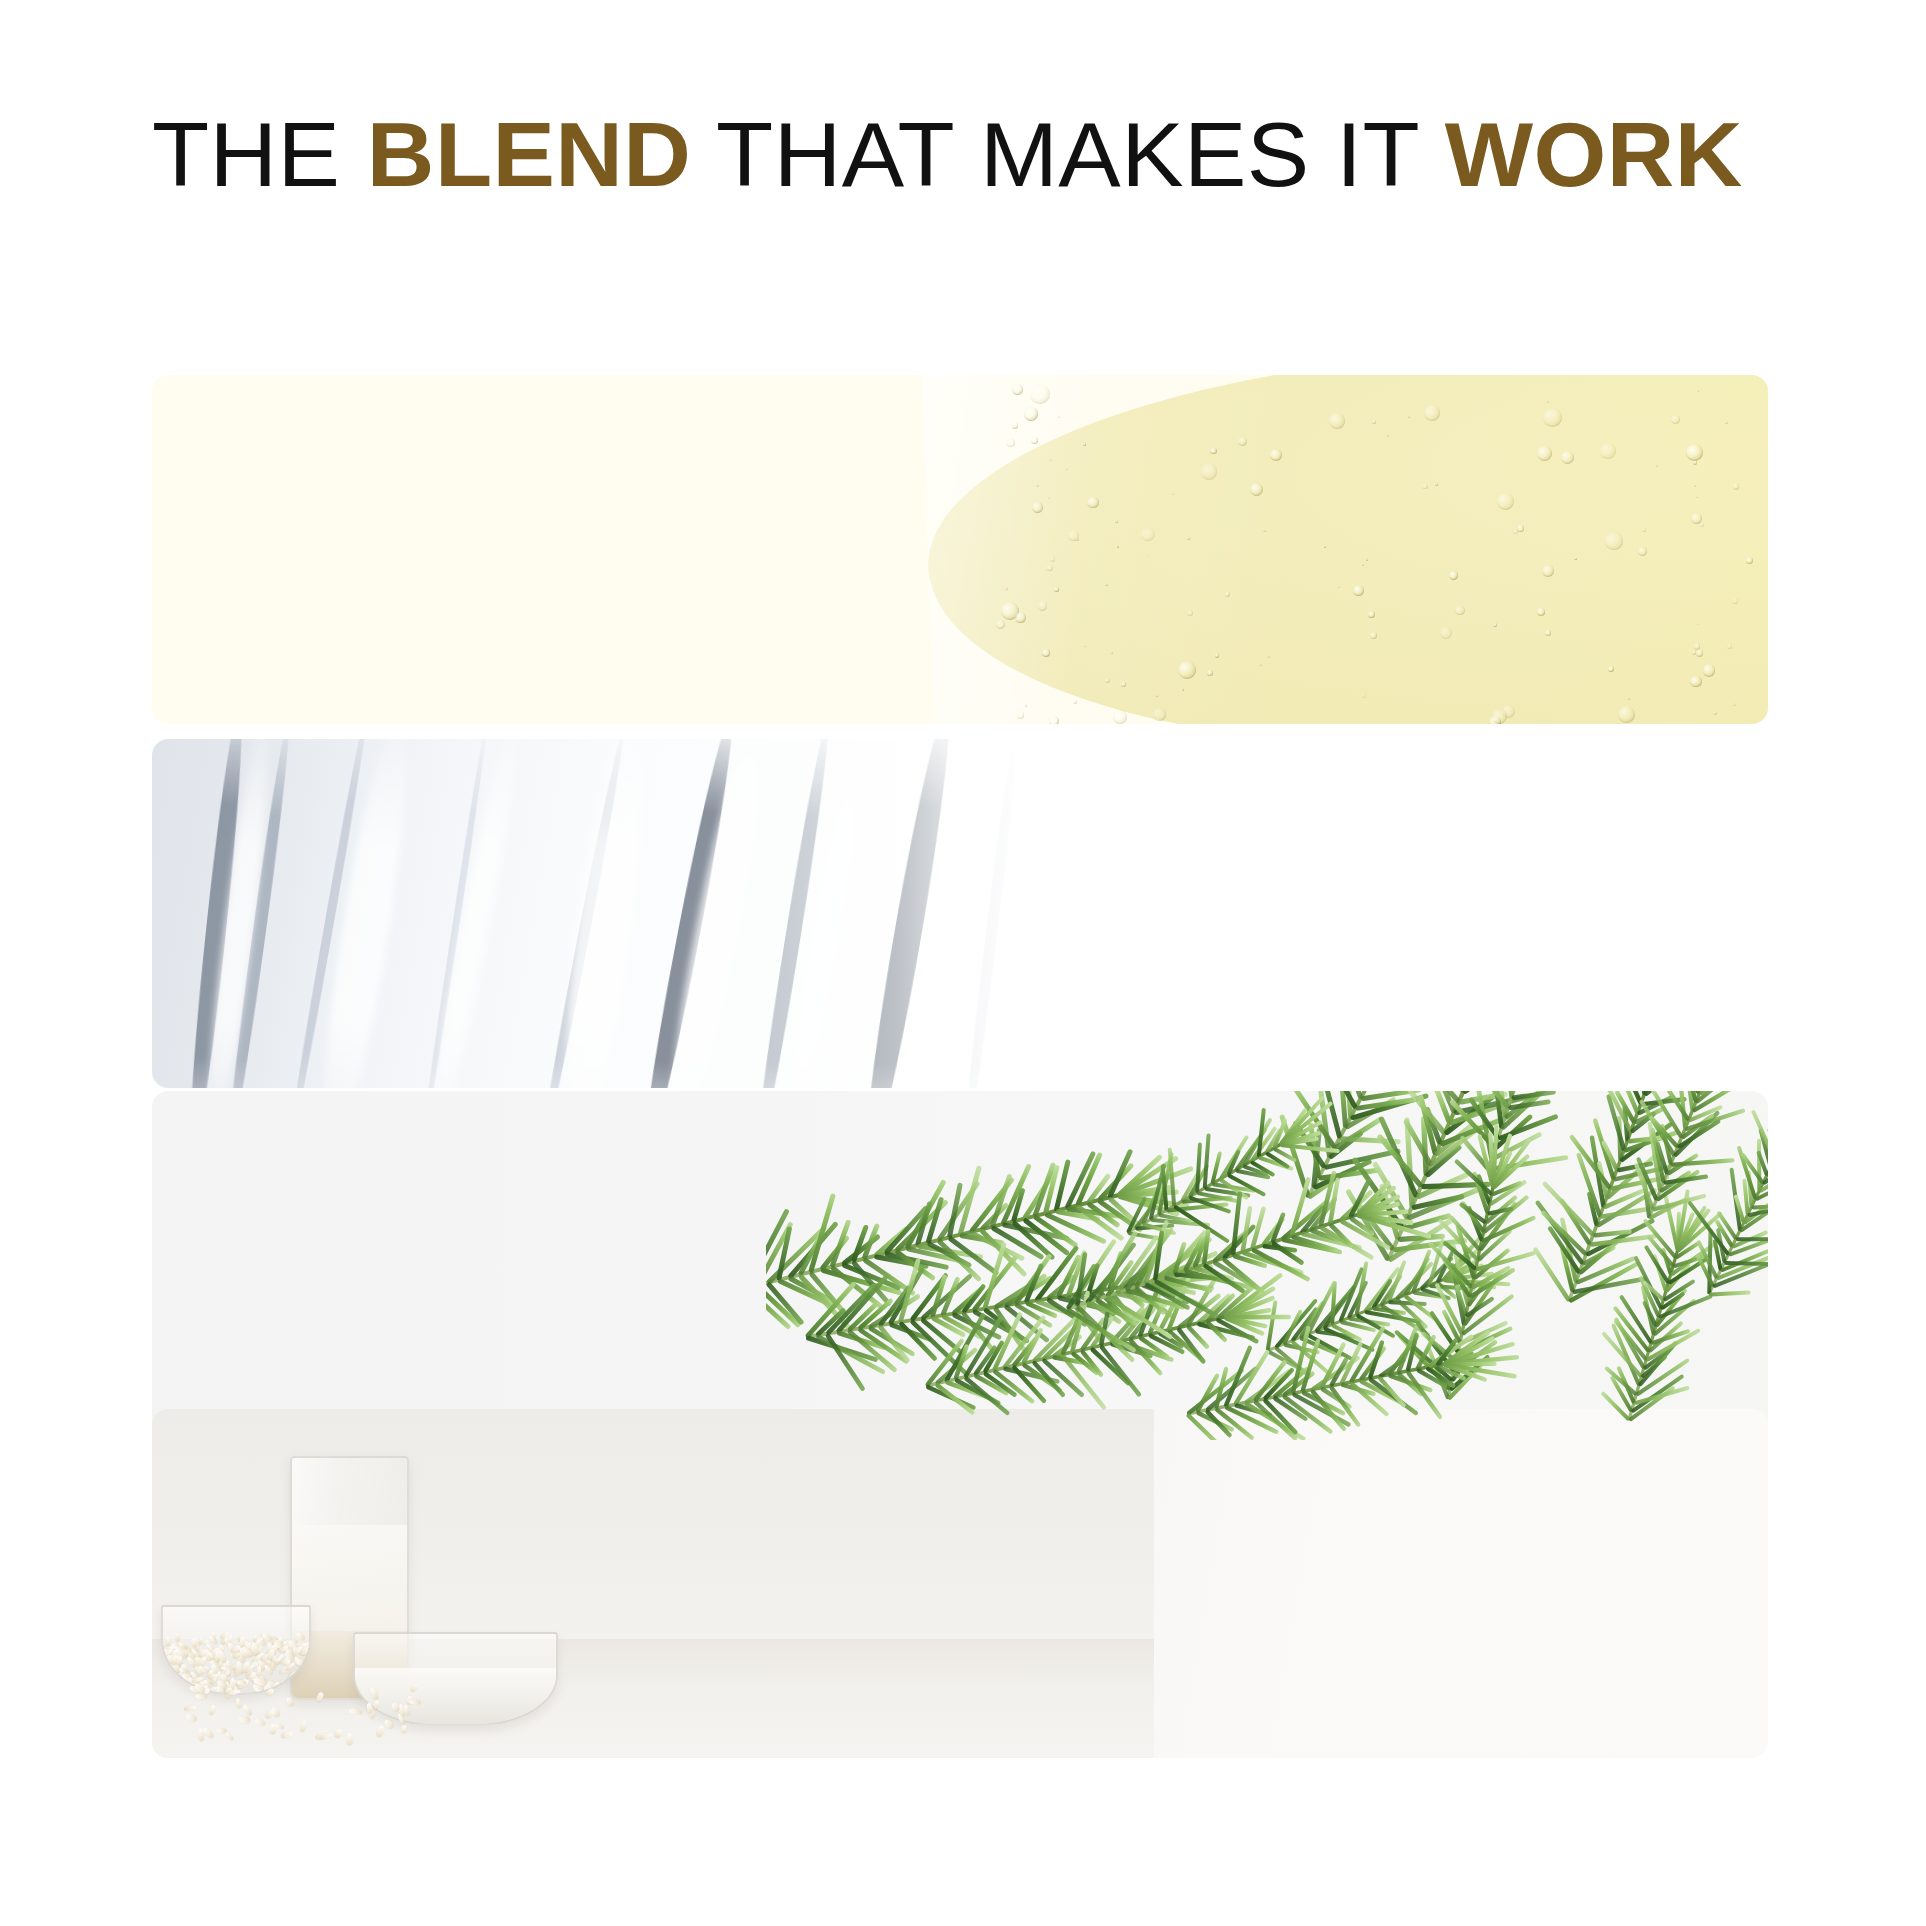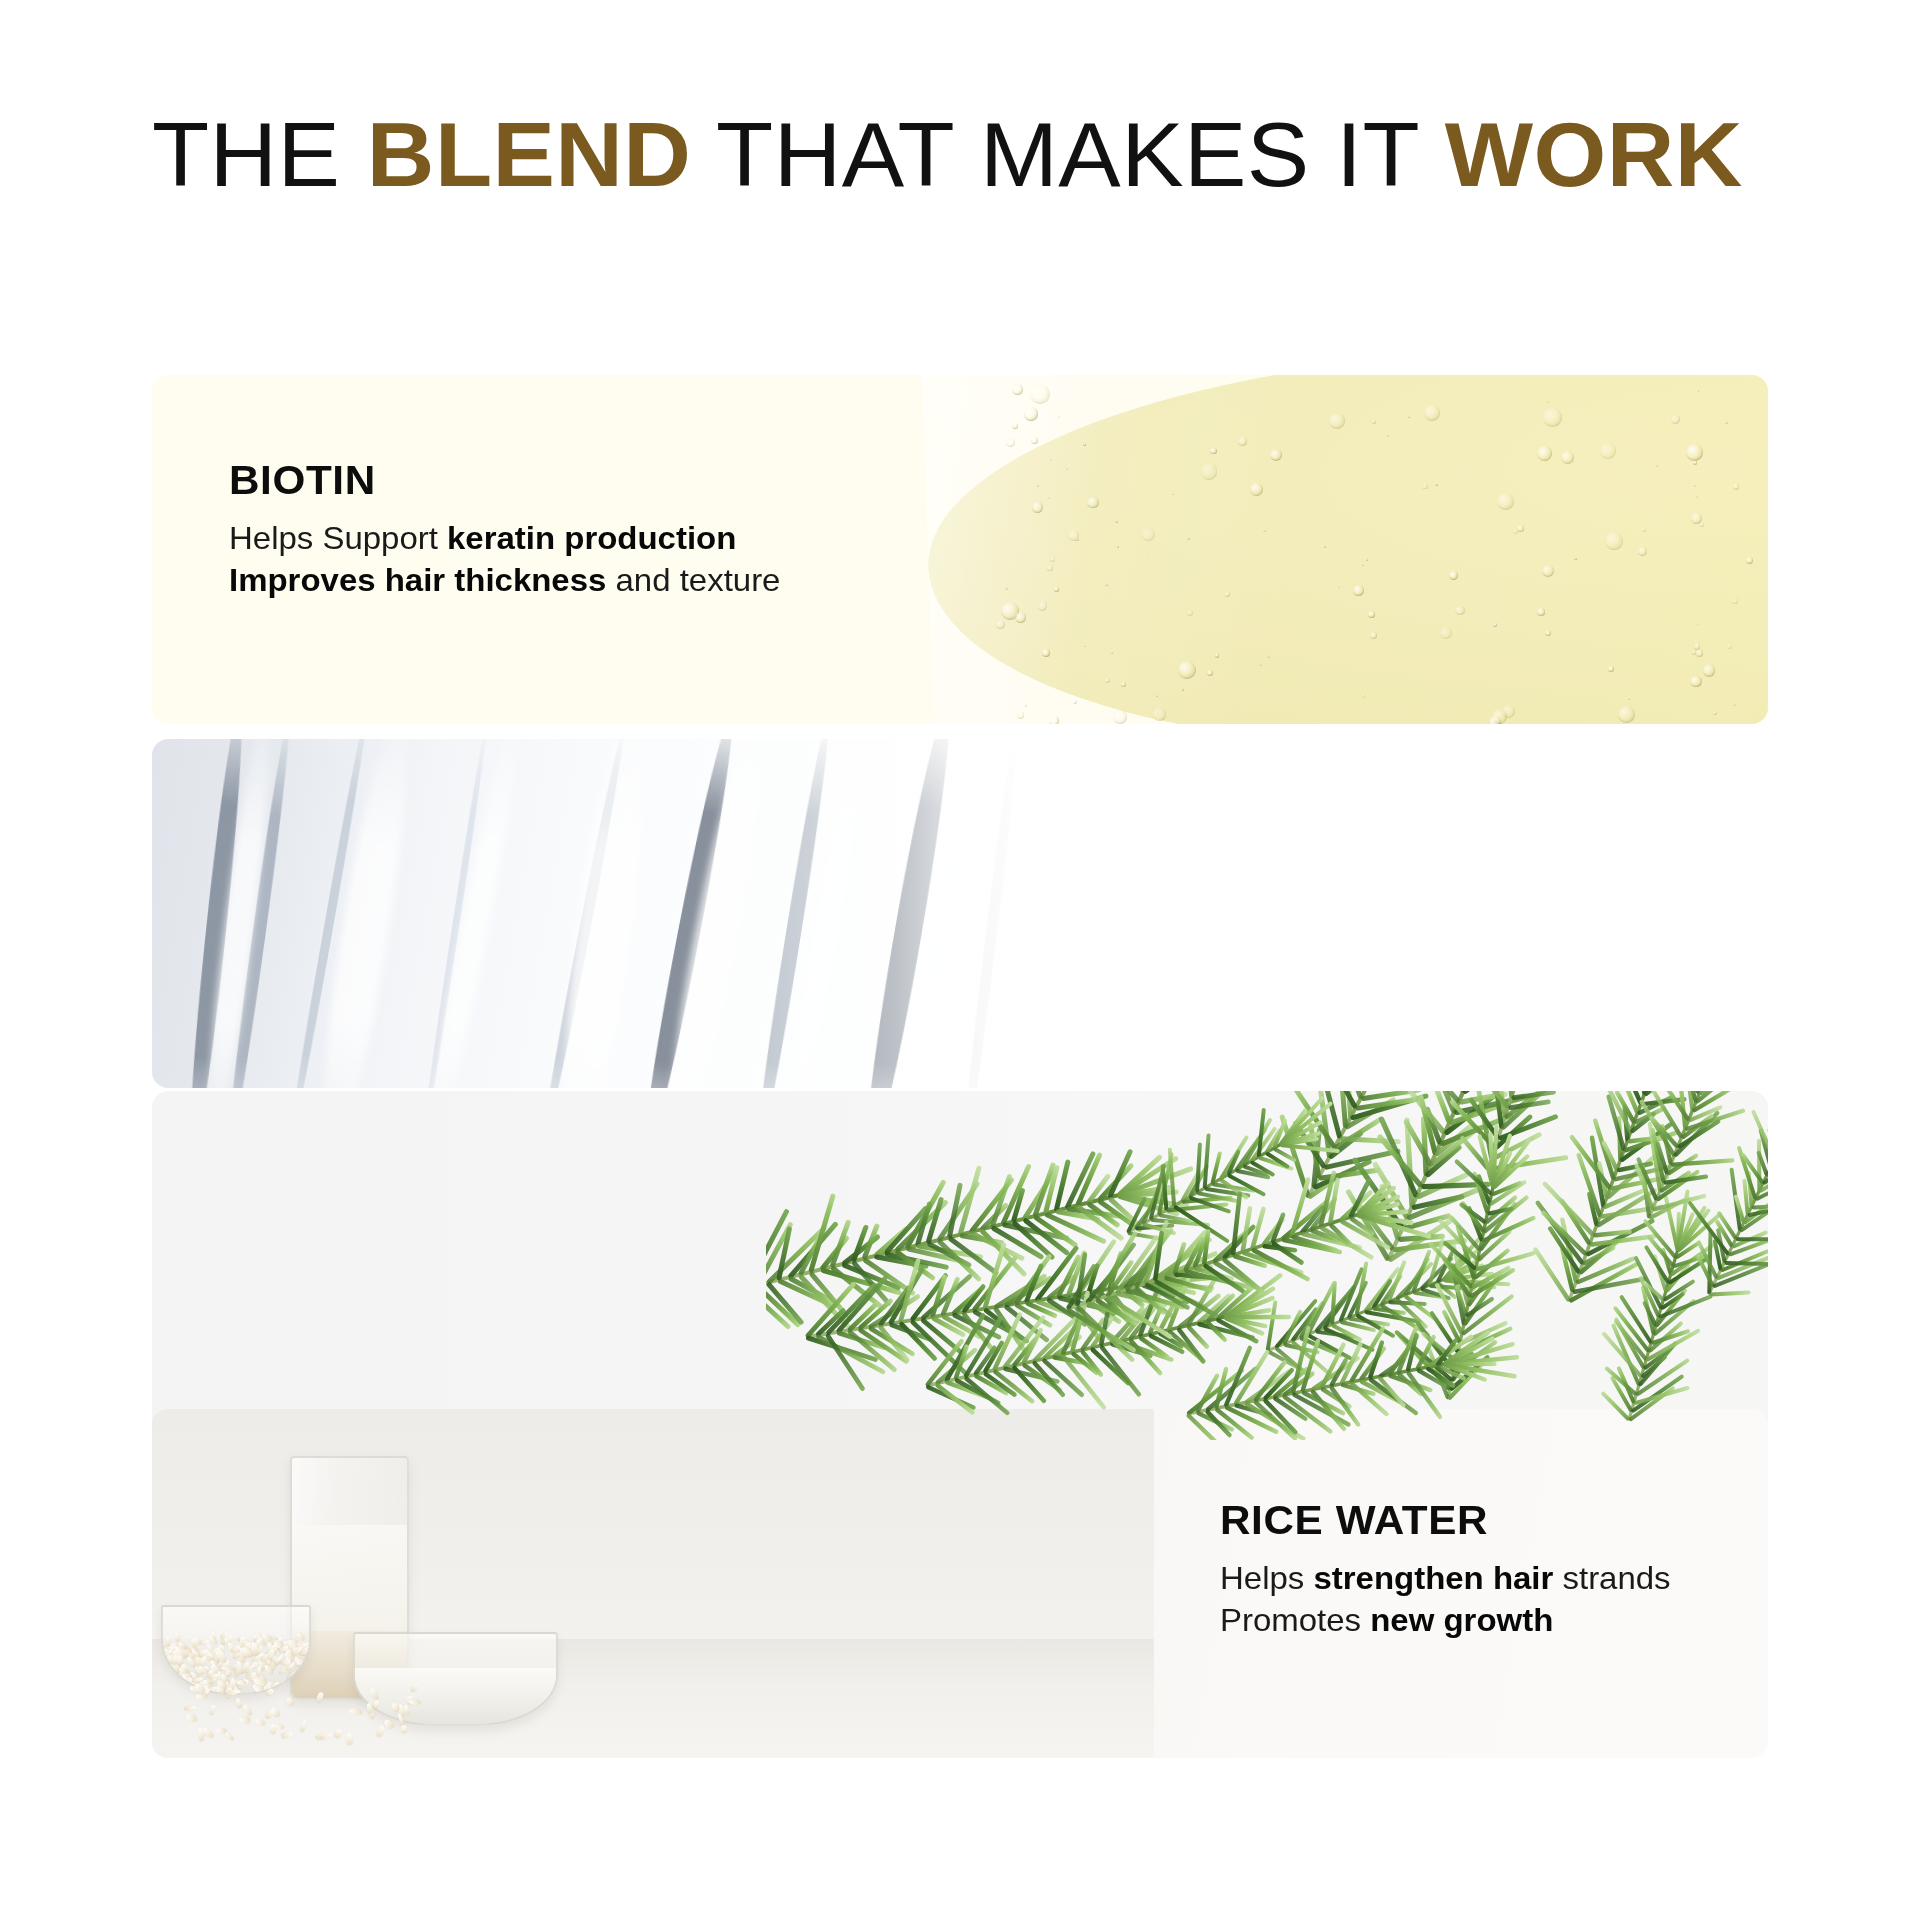--- a/index.html
+++ b/index.html
@@ -369,25 +369,20 @@
         <div class="bub" style="left: 76.3324%; top: 16.8018%; width: 3.8px; height: 3.8px; opacity: 0.48;"></div>
         <div class="bub" style="left: 53.5212%; top: 96.3585%; width: 7.6px; height: 7.6px; opacity: 0.42;"></div>
         <div class="bub" style="left: 63.4622%; top: 81.9721%; width: 18.3px; height: 18.3px; opacity: 0.83;"></div>
         <div class="bub" style="left: 73.3834%; top: 60.4903%; width: 1.7px; height: 1.7px; opacity: 0.4;"></div>
         <div class="bub" style="left: 98.6435%; top: 52.0511%; width: 7.2px; height: 7.2px; opacity: 0.83;"></div>
         <div class="bub" style="left: 79.3697%; top: 30.9214%; width: 3.3px; height: 3.3px; opacity: 0.87;"></div>
         <div class="bub" style="left: 78.6895%; top: 8.45961%; width: 16.5px; height: 16.5px; opacity: 0.54;"></div>
         <div class="bub" style="left: 92.2058%; top: 43.8191%; width: 3.8px; height: 3.8px; opacity: 0.49;"></div>
       </div>
 
-    <div class="txt left" style="top:84px;">
-      <div class="ing-name">BIOTIN</div>
-      <div class="ing-line"><span>Helps Support </span><b>keratin production</b><span></span></div>
-      <div class="ing-line"><b>Improves hair thickness</b><span> and texture</span></div>
-    </div>
 
   </div>
 </div>
 
 <div class="card" id="card-redensyl">
   <div class="card-inner">
 
     <div class="gel-bg">
       <div id="gel-streaks">
           <div class="streak" style="left: 6%; top: -10%; width: 19.7px; height: 130%; background: linear-gradient(rgba(255, 255, 255, 0) 0%, rgba(70, 84, 104, 0.55) 22%, rgba(70, 84, 104, 0.55) 78%, rgba(255, 255, 255, 0) 100%); transform: rotate(6deg);"></div>
@@ -1521,21 +1516,16 @@
           <div class="grain" style="position: absolute; left: 165px; top: 283px; width: 5.8px; height: 10px; transform: rotate(20deg);"></div>
           <div class="grain" style="position: absolute; left: 78px; top: 277px; width: 4.9px; height: 13px; transform: rotate(80deg);"></div>
           <div class="grain" style="position: absolute; left: 89px; top: 305px; width: 7.3px; height: 11.3px; transform: rotate(-80deg);"></div>
           <div class="grain" style="position: absolute; left: 260px; top: 287px; width: 5.2px; height: 12px; transform: rotate(-84deg);"></div>
           <div class="grain" style="position: absolute; left: 36px; top: 303px; width: 7px; height: 11.4px; transform: rotate(-64deg);"></div>
           <div class="grain" style="position: absolute; left: 115px; top: 279px; width: 5.8px; height: 8.2px; transform: rotate(57deg);"></div>
           <div class="grain" style="position: absolute; left: 172px; top: 321px; width: 4.4px; height: 13px; transform: rotate(73deg);"></div>
         </div>
     </div>
 
-    <div class="txt right" style="top:90px; right:111px;">
-      <div class="ing-name">RICE WATER</div>
-      <div class="ing-line"><span>Helps </span><b>strengthen hair</b><span> strands</span></div>
-      <div class="ing-line"><span>Promotes </span><b>new growth</b><span></span></div>
-    </div>
 
   </div>
 </div>
 
 
 </body></html>

